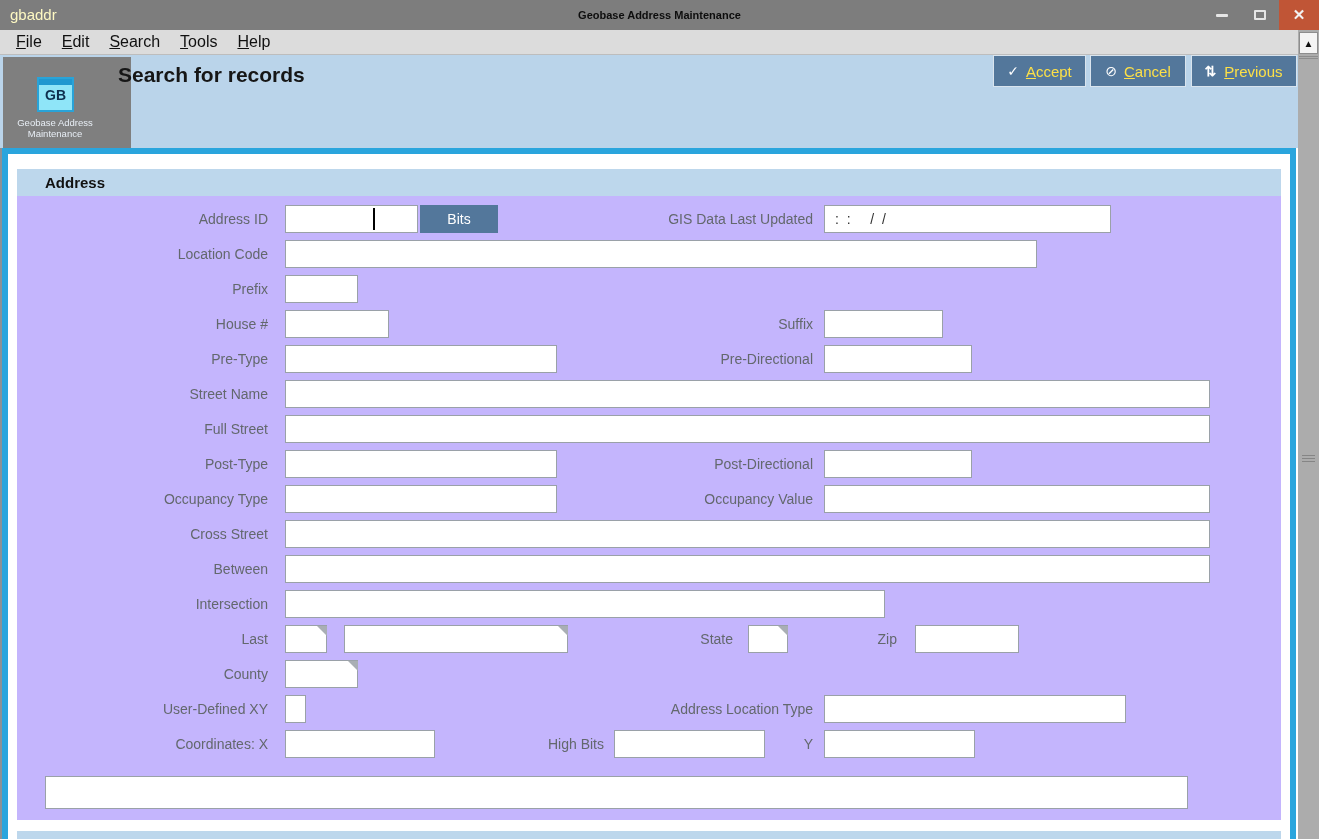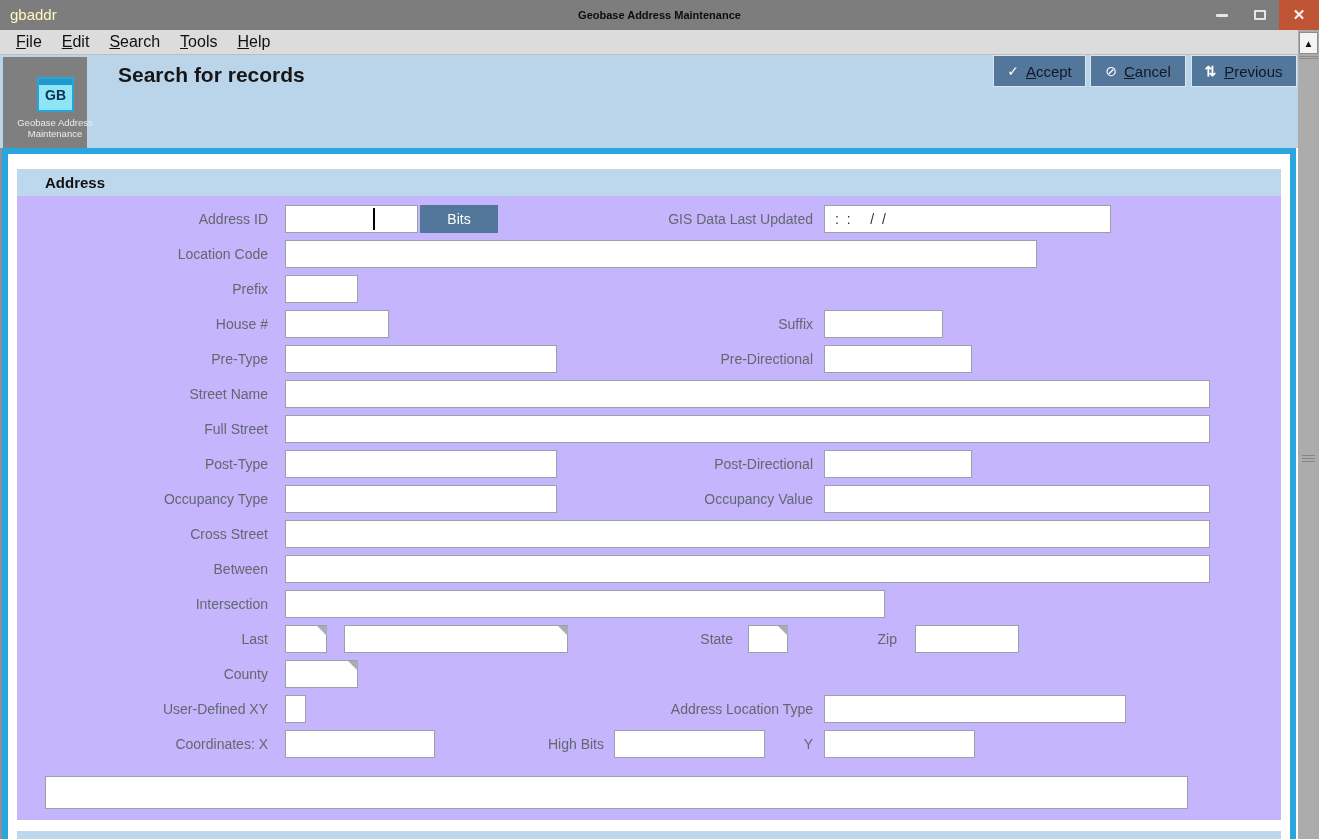--- a/index.html
+++ b/index.html
@@ -18,31 +18,31 @@
   .glyph-max { width:12px; height:10px; border:2px solid #e6e6e6; border-radius:1px; }
   .glyph-close { color:#f2f2f2; font-size:15px; font-weight:bold; }
 
   
   .menubar { position:absolute; left:0; top:30px; width:1298px; height:25px; background:#dcdcdc; border-bottom:1px solid #bdbdbd; padding-left:6px; display:flex; align-items:center; }
   .menu-item { display:inline-block; font-size:16px; color:#101010; padding:0 10px; line-height:24px; cursor:default; }
   .menu-item::first-letter { text-decoration:underline; }
 
   
   .header { position:absolute; left:0; top:55px; width:1298px; height:93px; background:#bad4ea; }
-  .appbox { position:absolute; left:3px; top:2px; width:84px; height:91px; background:#7f7f7f; text-align:center; }
+  .appbox { position:absolute; left:3px; top:2px; width:128px; height:91px; background:#7f7f7f; text-align:center; }
   .gb-icon { position:absolute; left:34px; top:20px; width:37px; height:35px; background:#8fe5f8; border:2px solid #29a3d8; }
   .gb-icon .bar { position:absolute; left:0; top:0; width:100%; height:6px; background:#1f98d0; }
   .gb-icon .txt { position:absolute; left:0; top:8px; width:100%; text-align:center; font-size:14px; font-weight:bold; color:#0e2f4e; letter-spacing:0; }
   .app-caption { position:absolute; left:0; top:60px; width:104px; font-size:9.5px; color:#e8eef5; line-height:11px; }
   .page-title { position:absolute; left:118px; top:8px; font-size:21px; font-weight:bold; color:#161616; }
 
   
   .btn { position:absolute; top:55px; height:32px; background:#53779b; border:1px solid #d9e4ee; color:#fff;
          display:flex; align-items:center; justify-content:center; gap:7px; font-size:15px; font-family:"Liberation Sans", sans-serif; cursor:default; }
-  .btn .lblspan { display:inline-block; color:#0f172a; }
+  .btn .lblspan { display:inline-block; color:#fde047; }
   .btn .lblspan::first-letter { text-decoration:underline; }
   .btn .ic { font-size:14px; color:#fff; }
   .ic-prev { display:inline-block; transform:rotate(90deg); font-weight:bold; }
   .btn-accept { left:993px; width:93px; }
   .btn-cancel { left:1090px; width:96px; }
   .btn-previous { left:1191px; width:106px; }
 
   
   .left-strip { position:absolute; left:0; top:148px; width:2px; height:691px; background:#8b9197; }
   .content-frame { position:absolute; left:2px; top:148px; width:1294px; height:691px; background:#ffffff; border:6px solid #2aa5dd; border-bottom:none; }

